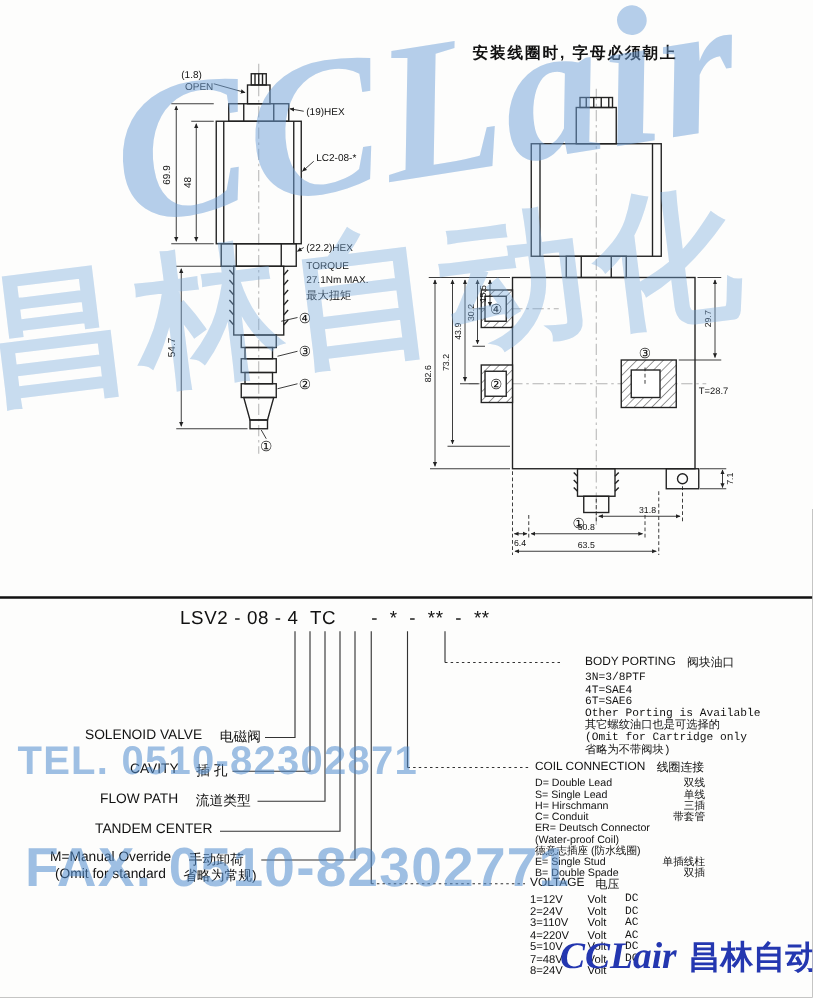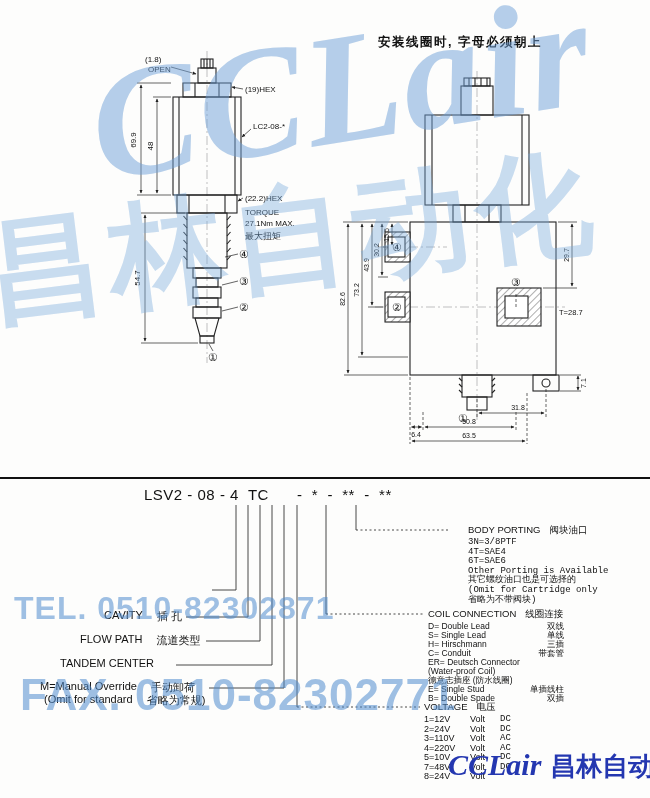--- a/index.html
+++ b/index.html
@@ -251,29 +251,33 @@
       <line x1="326" y1="27" x2="326" y2="136"></line>
       <line x1="356" y1="27" x2="356" y2="52"></line>
     </g>
     <g stroke="#333" stroke-width="0.9" stroke-dasharray="2 2.5" fill="none">
       <line x1="297" y1="229" x2="420" y2="229"></line>
       <line x1="326" y1="136" x2="424" y2="136"></line>
       <line x1="356" y1="52" x2="448" y2="52"></line>
     </g>
   </svg>
 
+  <div class="llabel" style="left:68px; top:582px;">
+    <span>SOLENOID VALVE</span>
+    <span>电磁阀</span>
+  </div>
   <div class="llabel" style="left:104px; top:609px;">
     <span>CAVITY</span>
     <span>插 孔</span>
   </div>
   <div class="llabel" style="left:80px; top:633px;">
     <span>FLOW PATH</span>
     <span>流道类型</span>
   </div>
-  <div class="llabel" style="left:60px; top:657px;">
+  <div class="llabel" style="left:76px; top:657px;">
     <span>TANDEM CENTER</span>
     <span></span>
   </div>
   <div class="llabel" style="left:40px; top:680px;">
     <span>M=Manual Override</span>
     <span>手动卸荷</span>
   </div>
   <div class="llabel" style="left:44px; top:693px;">
     <span>(Omit for standard</span>
     <span>省略为常规)</span>

